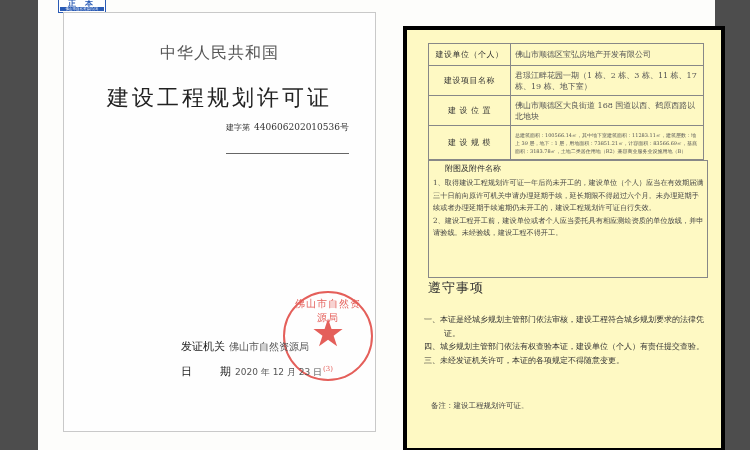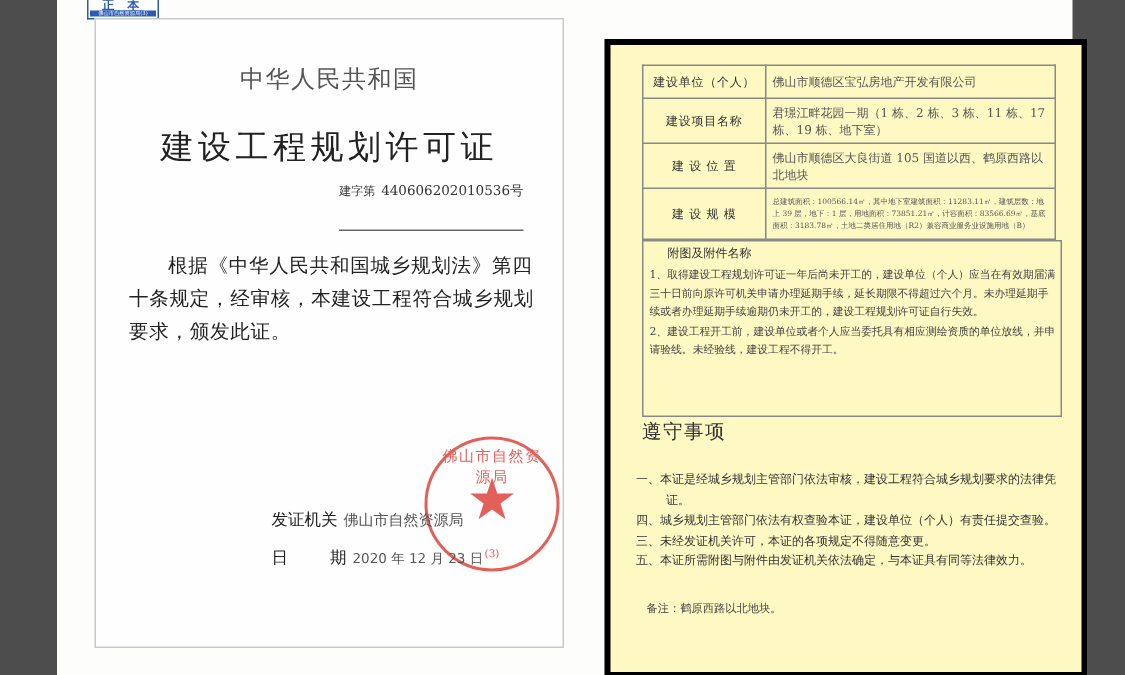--- a/index.html
+++ b/index.html
@@ -122,21 +122,20 @@
   <div class="big">正 本</div>
   <div class="small">佛山市自然资源局(3)</div>
 </div>
 
 <div class="panel-left">
   <div class="country">中华人民共和国</div>
   <div class="cert-title">建设工程规划许可证</div>
   <div class="cert-no">
     <span class="lbl">建字第</span><span>440606202010536号</span>
   </div>
-  <div class="body-text">根据《中华人民共和国城乡规划法》第四十条规定，经审核，本建设工程符合城乡规划要求，颁发此证。</div>
 
   <div class="seal">
     <div class="ring-top">佛山市自然资源局</div>
     <div class="star">★</div>
     <div class="ring-bottom">(3)</div>
   </div>
 
   <div class="issuer">
     <span>发证机关</span><span class="val">佛山市自然资源局</span>
   </div>
@@ -151,36 +150,35 @@
         <tr style="height:22px">
       <td class="k">建设单位（个人）</td>
       <td class="v">佛山市顺德区宝弘房地产开发有限公司</td>
     </tr>
     <tr style="height:30px">
       <td class="k">建设项目名称</td>
       <td class="v">君璟江畔花园一期（1 栋、2 栋、3 栋、11 栋、17 栋、19 栋、地下室）</td>
     </tr>
     <tr style="height:30px">
       <td class="k">建 设 位 置</td>
-      <td class="v">佛山市顺德区大良街道 105 国道以西、鹤原西路以北地块</td>
+      <td class="v">佛山市顺德区大良街道 168 国道以西、鹤原西路以北地块</td>
     </tr>
     <tr style="height:34px">
       <td class="k">建 设 规 模</td>
       <td class="v tiny">总建筑面积：100566.14㎡，其中地下室建筑面积：11283.11㎡，建筑层数：地上 39 层，地下：1 层，用地面积：73851.21㎡，计容面积：83566.69㎡，基底面积：3183.78㎡，土地二类居住用地（R2）兼容商业服务业设施用地（B）</td>
     </tr>
   </tbody>
     </table>
 
   <div class="attach">
     <div class="hd">附图及附件名称</div>
     <div class="item">1、取得建设工程规划许可证一年后尚未开工的，建设单位（个人）应当在有效期届满三十日前向原许可机关申请办理延期手续，延长期限不得超过六个月。未办理延期手续或者办理延期手续逾期仍未开工的，建设工程规划许可证自行失效。</div>
     <div class="item">2、建设工程开工前，建设单位或者个人应当委托具有相应测绘资质的单位放线，并申请验线。未经验线，建设工程不得开工。</div>
   </div>
 
   <div class="notes-title">遵守事项</div>
   <div class="notes">
     <div class="n">一、本证是经城乡规划主管部门依法审核，建设工程符合城乡规划要求的法律凭证。</div>
     <div class="n">四、城乡规划主管部门依法有权查验本证，建设单位（个人）有责任提交查验。</div>
     <div class="n">三、未经发证机关许可，本证的各项规定不得随意变更。</div>
-    <div class="n">五、本证所需附图与附件由发证机关依法确定，与本证具有同等法律效力。</div>
   </div>
-  <div class="remark">备注：鹤原西路以北地块。</div>
+  <div class="remark">备注：建设工程规划许可证。</div>
 </div>
 
 </body></html>

